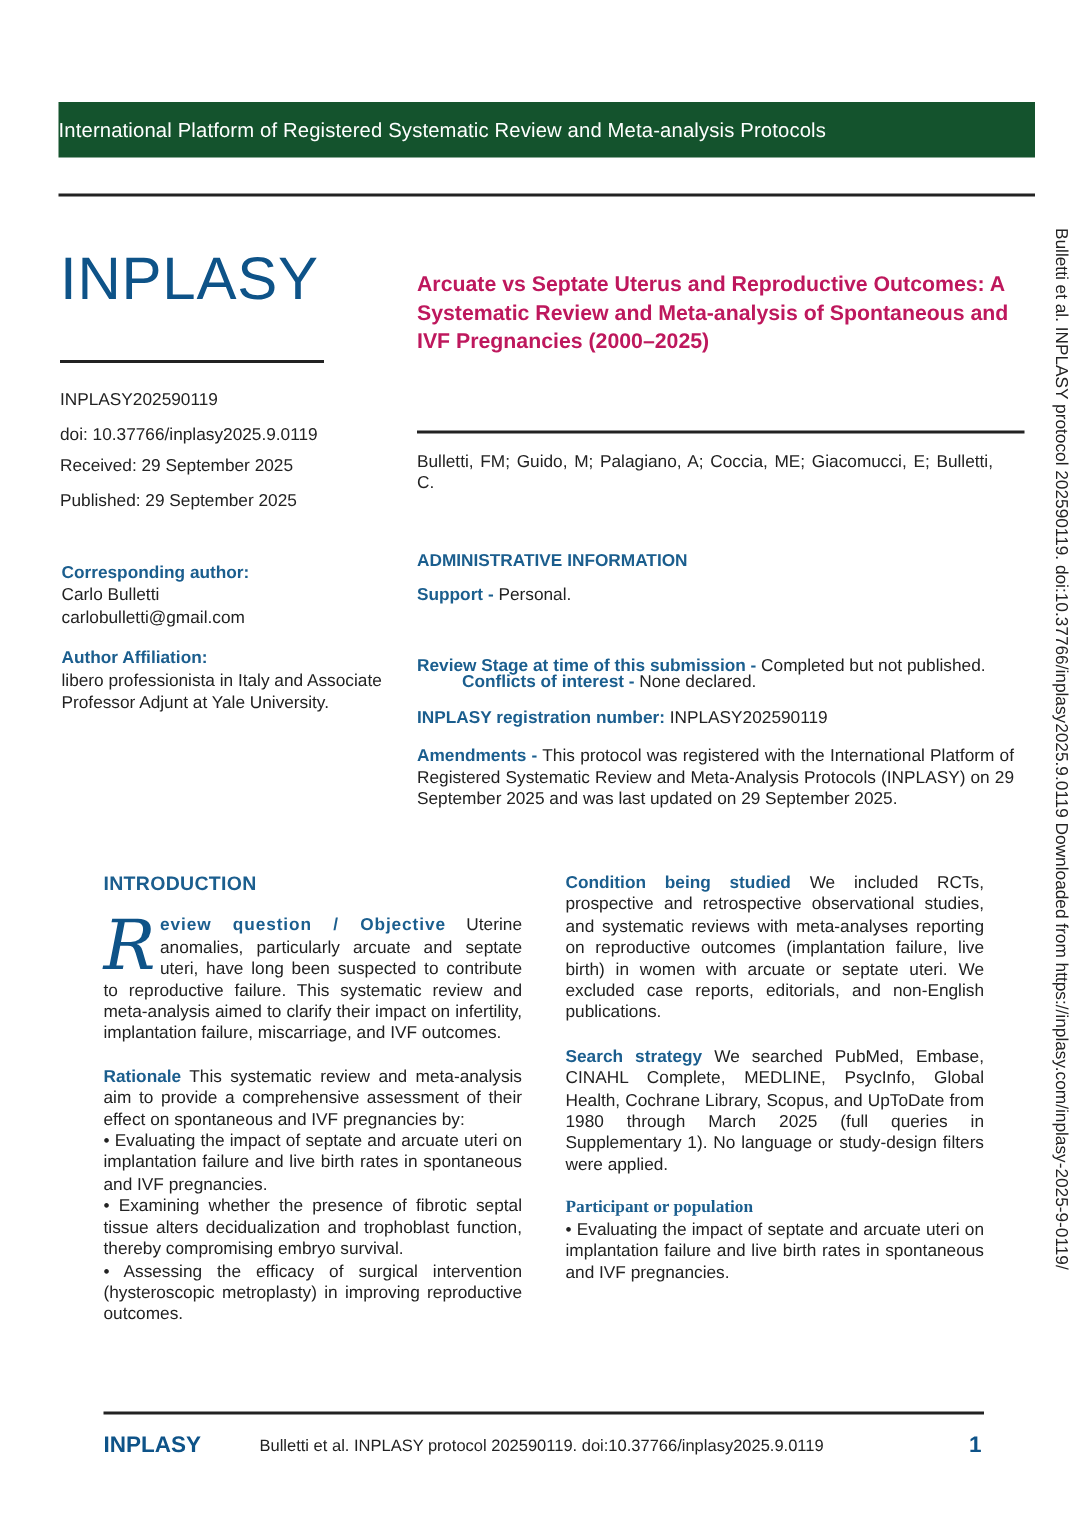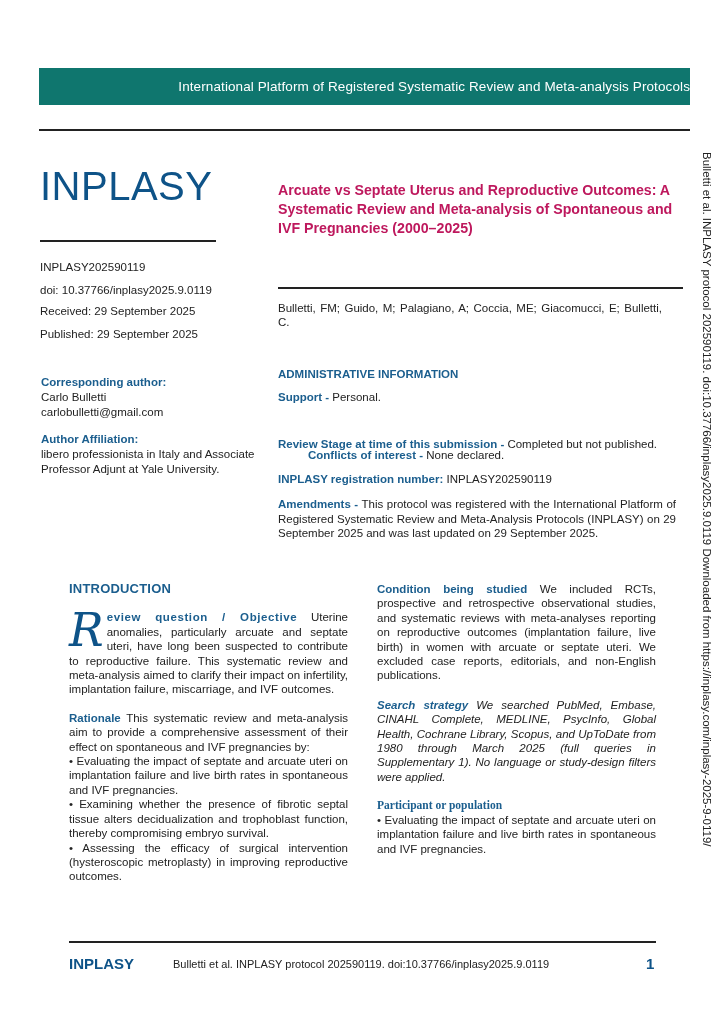--- a/index.html
+++ b/index.html
@@ -1,18 +1,18 @@
 <!DOCTYPE html>
 <html><head>
 <meta charset="utf-8">
 <style>
   html, body { margin: 0; padding: 0; background: #ffffff; }
   body { width: 724px; height: 1024px; position: relative; overflow: hidden; font-family: "Liberation Sans", sans-serif; color: #222; }
   .abs { position: absolute; }
-  .banner { left: 39px; top: 68px; width: 651px; height: 37px; background: #0f766e; color: #fff; font-size: 13.5px; display: flex; align-items: center; justify-content: flex-end; letter-spacing: 0.1px; }
+  .banner { left: 39px; top: 68px; width: 651px; height: 37px; background: #14532d; color: #fff; font-size: 13.5px; display: flex; align-items: center; justify-content: flex-start; letter-spacing: 0.1px; }
   .rule { background: #222; height: 2px; }
   .logo { left: 40px; top: 164px; font-size: 40px; color: #0e5388; letter-spacing: 0.5px; font-weight: normal; }
   .meta { left: 40px; font-size: 11.5px; color: #222; }
   .title { left: 278px; top: 181px; width: 400px; font-size: 14.2px; font-weight: bold; color: #be185d; line-height: 19px; }
   .authors { left: 278px; top: 301px; width: 384px; font-size: 11.5px; line-height: 14px; text-align: justify; }
   .label-blue { color: #1b5e8e; font-weight: bold; }
   .side { left: 41px; font-size: 11.5px; line-height: 15px; width: 220px; }
   .adm { left: 278px; width: 398px; font-size: 11.5px; line-height: 13px; text-align: justify; }
   .heading { font-size: 13px; font-weight: bold; color: #1b5e8e; letter-spacing: 0.2px; }
   .col { font-size: 11.5px; line-height: 14.4px; text-align: justify; width: 279px; }
@@ -80,21 +80,21 @@
   </p>
   <p>• Evaluating the impact of septate and arcuate uteri on implantation failure and live birth rates in spontaneous and IVF pregnancies.</p>
   <p>• Examining whether the presence of fibrotic septal tissue alters decidualization and trophoblast function, thereby compromising embryo survival.</p>
   <p>• Assessing the efficacy of surgical intervention (hysteroscopic metroplasty) in improving reproductive outcomes.</p>
 </div>
 
 <div class="abs col" style="left:377px; top:582px;">
   <p>
     <span class="label-blue">Condition being studied</span><span> We included RCTs, prospective and retrospective observational studies, and systematic reviews with meta-analyses reporting on reproductive outcomes (implantation failure, live birth) in women with arcuate or septate uteri. We excluded case reports, editorials, and non-English publications.</span>
   </p>
-  <p style="margin-top:15px;font-style:italic;">
+  <p style="margin-top:15px;">
     <span class="label-blue">Search strategy</span><span> We searched PubMed, Embase, CINAHL Complete, MEDLINE, PsycInfo, Global Health, Cochrane Library, Scopus, and UpToDate from 1980 through March 2025 (full queries in Supplementary 1). No language or study-design filters were applied.</span>
   </p>
   <div class="label-blue" style="margin-top:14px;font-family:Liberation Serif, serif;">Participant or population</div>
   <p>• Evaluating the impact of septate and arcuate uteri on implantation failure and live birth rates in spontaneous and IVF pregnancies.</p>
 </div>
 
 <div class="abs vert">
   <span>Bulletti et al. INPLASY protocol 202590119. doi:10.37766/inplasy2025.9.0119 Downloaded from https://inplasy.com/inplasy-2025-9-0119/</span>
 </div>
 

